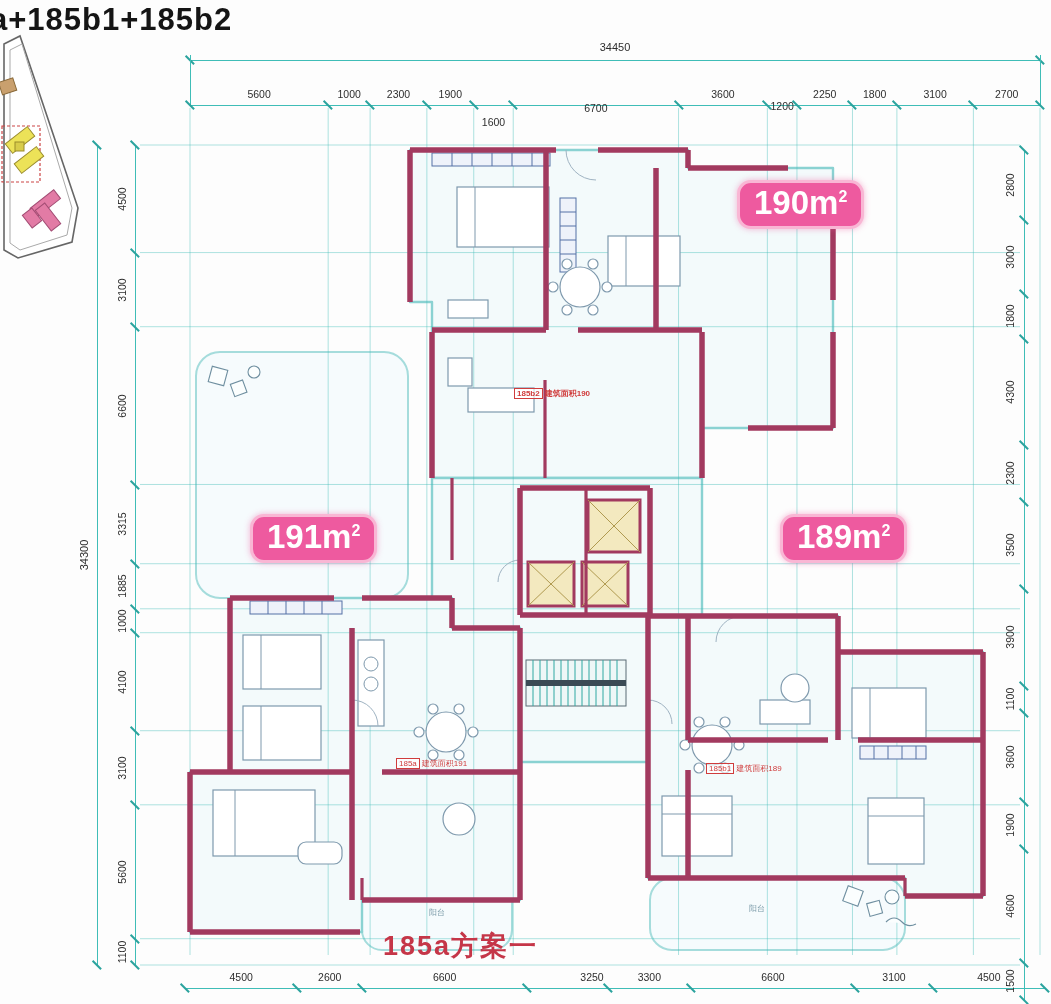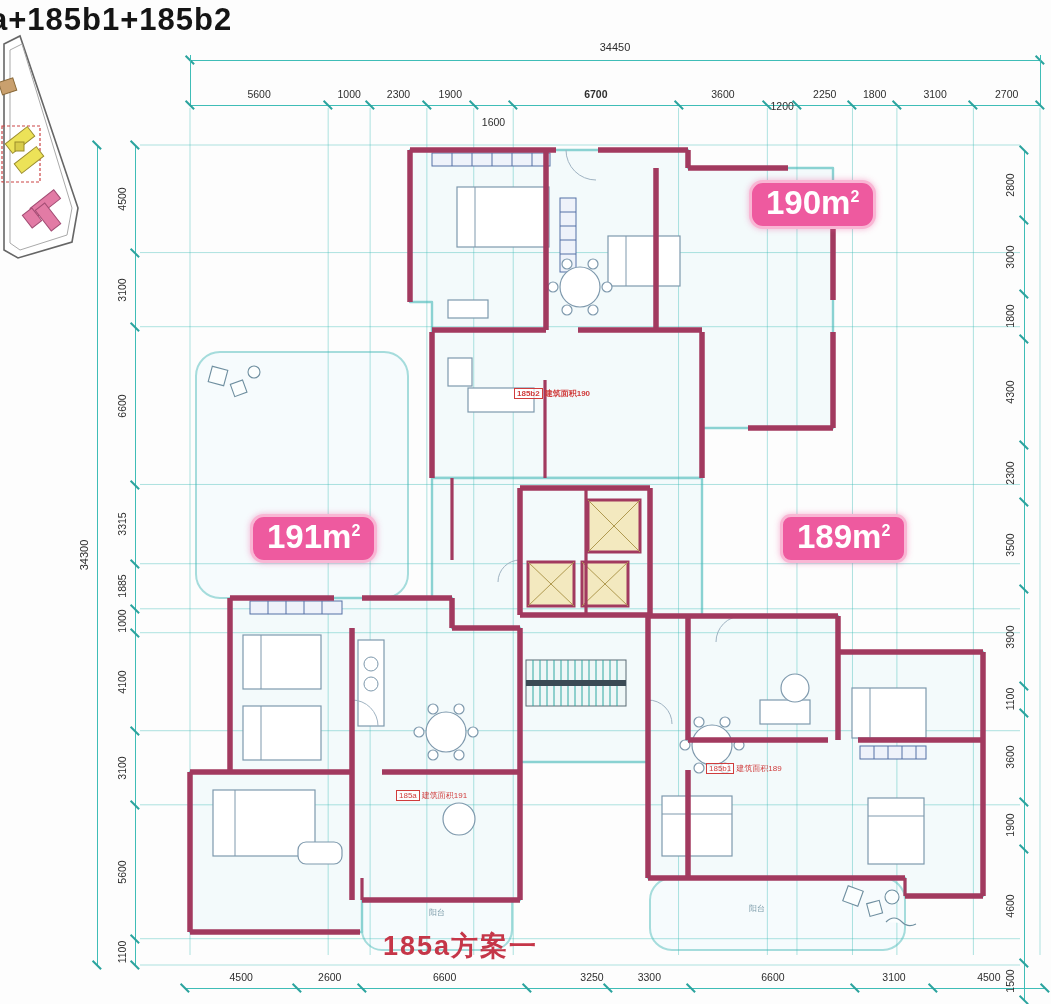--- a/index.html
+++ b/index.html
@@ -251,29 +251,29 @@
     M230,598 L230,772 M190,772 L230,772 M190,772 L190,932 M190,932 L360,932 M362,900 L520,900
     M352,628 L352,900 M230,772 L352,772 M382,772 L520,772
     M648,616 L838,616 M838,616 L838,652 M838,652 L983,652 M983,652 L983,896 M905,896 L983,896
     M648,878 L905,878 M648,616 L648,878 M688,616 L688,740 M688,770 L688,878
     M838,652 L838,740 M688,740 L828,740 M858,740 L983,740"></path>
   <path class="wall2" d="
     M586,488 L586,615 M432,420 L432,478 M545,380 L545,478 M452,478 L452,560
     M905,878 L905,896 M362,878 L362,900"></path>
 </svg>
 
-<div class="badge" style="left:737px;top:180px;margin-left:12px;"><span>190m</span><sup>2</sup></div>
+<div class="badge" style="left:737px;top:180px;"><span>190m</span><sup>2</sup></div>
 <div class="badge" style="left:250px;top:514px;"><span>191m</span><sup>2</sup></div>
-<div class="badge" style="left:780px;top:514px;border-radius:11px;"><span>189m</span><sup>2</sup></div>
+<div class="badge" style="left:780px;top:514px;"><span>189m</span><sup>2</sup></div>
 
 <div class="unitlabel" style="left:514px;top:388px;font-weight:bold;">
   <span class="tagbox">185b2</span>
   <span>建筑面积190</span>
 </div>
-<div class="unitlabel" style="left:396px;top:758px;margin-top:32px;">
+<div class="unitlabel" style="left:396px;top:758px;">
   <span class="tagbox">185a</span>
   <span>建筑面积191</span>
 </div>
 <div class="unitlabel" style="left:706px;top:763px;">
   <span class="tagbox">185b1</span>
   <span>建筑面积189</span>
 </div>
 
 <div class="balconylabel" style="left:437px;top:912px;">阳台</div>
 <div class="balconylabel" style="left:757px;top:908px;">阳台</div>
@@ -299,21 +299,21 @@
     <div style="position: absolute; left: 790.967px; top: 104.3px; width: 12px; height: 1.6px; background: rgb(43, 163, 158); transform: rotate(45deg);"></div>
     <div style="position: absolute; left: 846.482px; top: 104.3px; width: 12px; height: 1.6px; background: rgb(43, 163, 158); transform: rotate(45deg);"></div>
     <div style="position: absolute; left: 890.894px; top: 104.3px; width: 12px; height: 1.6px; background: rgb(43, 163, 158); transform: rotate(45deg);"></div>
     <div style="position: absolute; left: 967.382px; top: 104.3px; width: 12px; height: 1.6px; background: rgb(43, 163, 158); transform: rotate(45deg);"></div>
     <div style="position: absolute; left: 1034px; top: 104.3px; width: 12px; height: 1.6px; background: rgb(43, 163, 158); transform: rotate(45deg);"></div>
     <div class="dimlabel " style="left: 259.086px; top: 94px;">5600</div>
     <div class="dimlabel " style="left: 349.144px; top: 94px;">1000</div>
     <div class="dimlabel " style="left: 398.491px; top: 94px;">2300</div>
     <div class="dimlabel " style="left: 450.305px; top: 94px;">1900</div>
     <div class="dimlabel " style="left: 493.483px; top: 94px; margin-top: 28px;">1600</div>
-    <div class="dimlabel " style="left: 595.878px; top: 94px; font-weight: bold;">6700</div>
+    <div class="dimlabel " style="left: 595.878px; top: 108px;">6700</div>
     <div class="dimlabel " style="left: 722.946px; top: 94px;">3600</div>
     <div class="dimlabel " style="left: 782.163px; top: 106px;">1200</div>
     <div class="dimlabel " style="left: 824.724px; top: 94px;">2250</div>
     <div class="dimlabel " style="left: 874.688px; top: 94px;">1800</div>
     <div class="dimlabel " style="left: 935.138px; top: 94px;">3100</div>
     <div class="dimlabel " style="left: 1006.69px; top: 94px;">2700</div>
     <div style="position: absolute; left: 185px; top: 988px; width: 860px; height: 1.3px; background: rgb(63, 189, 183);"></div>
     <div style="position: absolute; left: 179px; top: 987.3px; width: 12px; height: 1.6px; background: rgb(43, 163, 158); transform: rotate(45deg);"></div>
     <div style="position: absolute; left: 291.337px; top: 987.3px; width: 12px; height: 1.6px; background: rgb(43, 163, 158); transform: rotate(45deg);"></div>
     <div style="position: absolute; left: 356.242px; top: 987.3px; width: 12px; height: 1.6px; background: rgb(43, 163, 158); transform: rotate(45deg);"></div>

